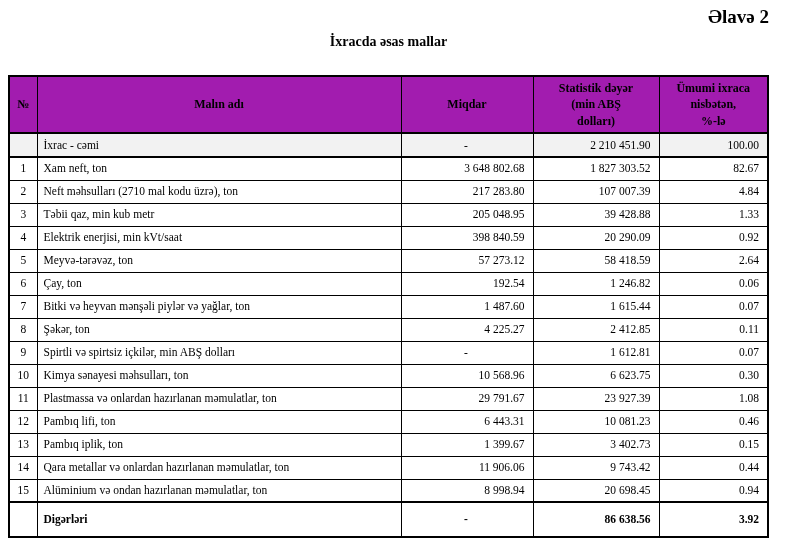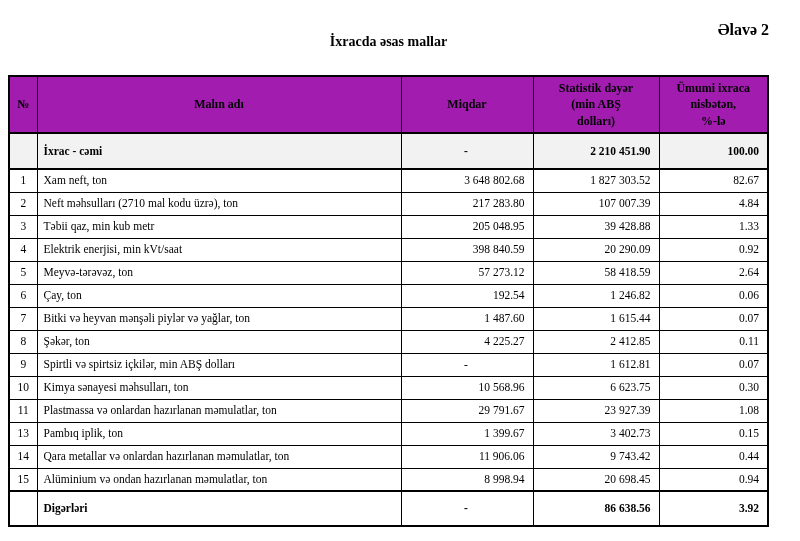--- a/index.html
+++ b/index.html
@@ -9,23 +9,22 @@
     color: #000;
     position: relative;
     overflow: hidden;
   }
   .page { position: absolute; inset: 0; }
 
   .annex {
     position: absolute;
     top: 6px;
     right: 31px;
-    font-size: 16px;
-    font-weight: bold;
-    margin-top: 15px;
+    font-size: 19px;
+    font-weight: bold;
   }
   .doc-title {
     position: absolute;
     top: 34px;
     left: 8px;
     width: 761px;
     text-align: center;
     font-size: 14px;
     font-weight: bold;
   }
@@ -61,24 +60,24 @@
     vertical-align: middle;
     padding: 1px 8px 1px 6px;
     line-height: 1.1;
   }
   td.c-no   { text-align: center; padding: 1px 2px; }
   td.c-name { text-align: left; }
   td.c-num  { text-align: right; }
   td.dash   { text-align: center; }
 
   tr.summary td {
-    font-weight: bold;
+    font-weight: normal;
     background: #f2f2f2;
     border-bottom: 2px solid #000;
-    height: 36px;
+    height: 24px;
   }
   tr.footer td {
     font-weight: bold;
     border-top: 2px solid #000;
     height: 35px;
   }
 </style>
 </head>
 <body>
 
@@ -188,20 +187,27 @@
           <td class="c-num">0.30</td>
         </tr>
         <tr>
           <td class="c-no">11</td>
           <td class="c-name">Plastmassa və onlardan hazırlanan məmulatlar, ton</td>
           <td class="c-num">29 791.67</td>
           <td class="c-num">23 927.39</td>
           <td class="c-num">1.08</td>
         </tr>
         <tr>
+          <td class="c-no">12</td>
+          <td class="c-name">Pambıq lifi, ton</td>
+          <td class="c-num">6 443.31</td>
+          <td class="c-num">10 081.23</td>
+          <td class="c-num">0.46</td>
+        </tr>
+        <tr>
           <td class="c-no">13</td>
           <td class="c-name">Pambıq iplik, ton</td>
           <td class="c-num">1 399.67</td>
           <td class="c-num">3 402.73</td>
           <td class="c-num">0.15</td>
         </tr>
         <tr>
           <td class="c-no">14</td>
           <td class="c-name">Qara metallar və onlardan hazırlanan məmulatlar, ton</td>
           <td class="c-num">11 906.06</td>

